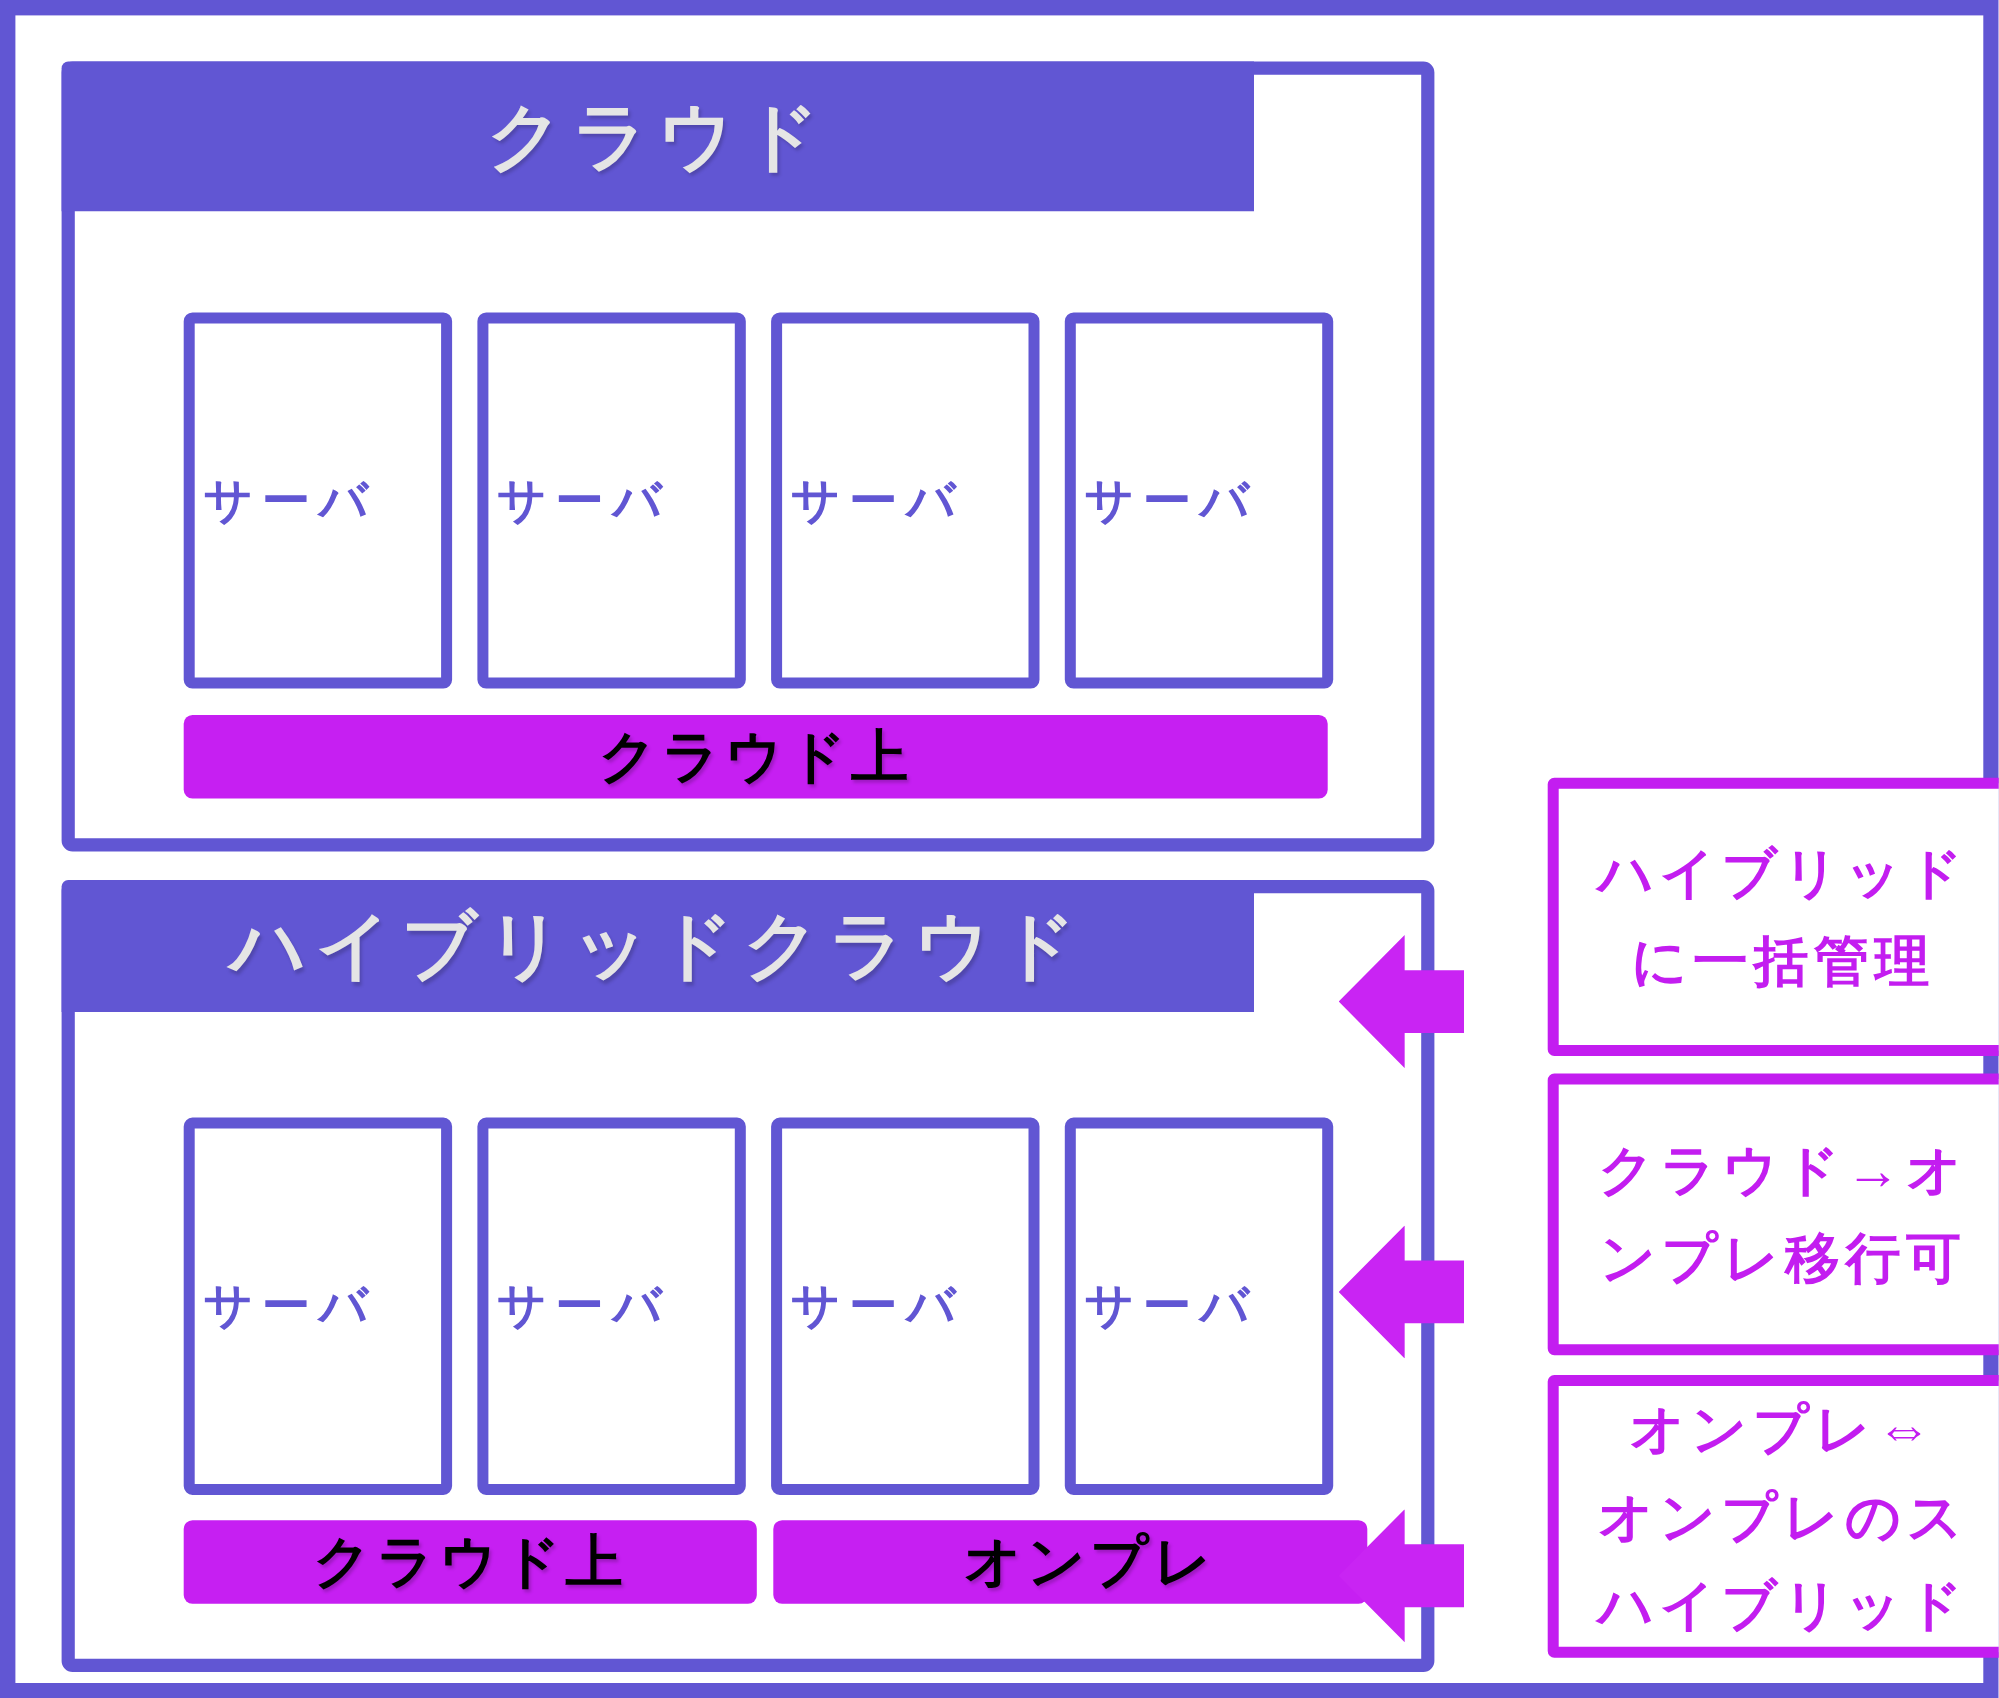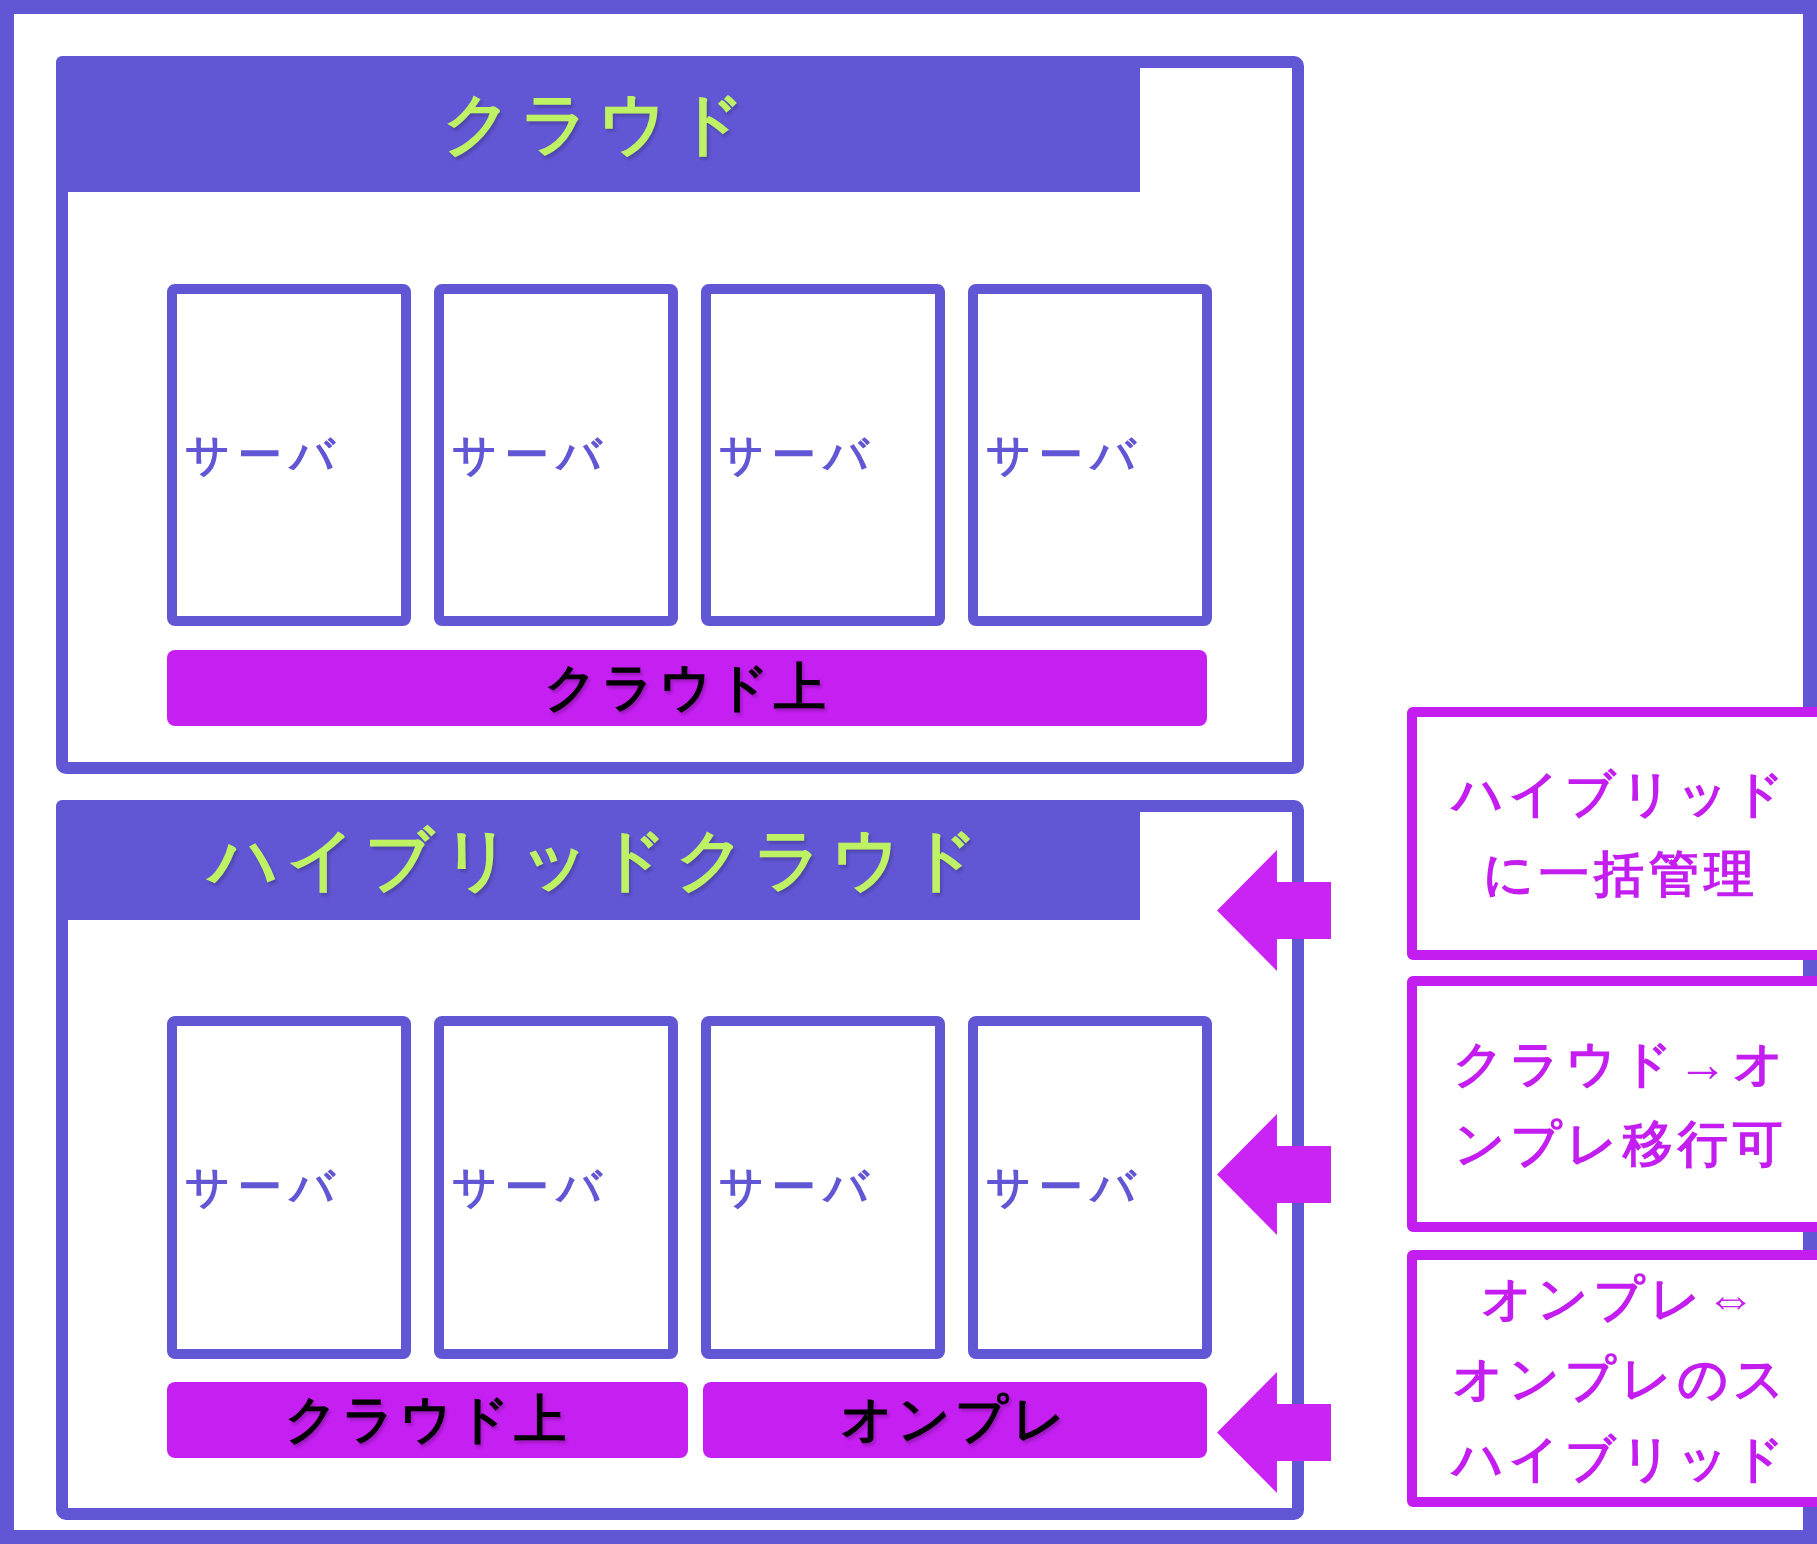--- a/index.html
+++ b/index.html
@@ -15,21 +15,21 @@
   .panel{
     position:absolute;left:42px;width:1248px;box-sizing:border-box;
     border:12px solid #6156d3;border-radius:10px;background:#ffffff;
   }
   .panel-header{
     position:absolute;left:-12px;top:-12px;width:1084px;height:136px;
     background:#6156d3;border-radius:6px 0 0 0;
     display:flex;align-items:center;justify-content:center;
   }
   .panel-title{
-    color:#bef264;font-size:68px;letter-spacing:0.12em;
+    color:#e5e5e5;font-size:68px;letter-spacing:0.12em;
     text-shadow:2px 3px 3px rgba(0,0,0,0.18);white-space:nowrap;
   }
   .server{
     position:absolute;width:244px;height:342px;box-sizing:border-box;
     border:10px solid #6156d3;border-radius:8px;background:#ffffff;
     display:flex;align-items:center;justify-content:flex-start;
   }
   .server-label{
     color:#6156d3;font-size:44px;letter-spacing:0.18em;text-indent:0.18em;
     white-space:nowrap;
@@ -95,21 +95,21 @@
     </div>
     <div class="server" style="left:633px;top:204px;height:343px;">
       <span class="server-label">サーバ</span>
     </div>
     <div class="server" style="left:900px;top:204px;height:343px;">
       <span class="server-label">サーバ</span>
     </div>
     <div class="bar" style="left:99px;top:570px;width:521px;">
       <span class="bar-label">クラウド上</span>
     </div>
-    <div class="bar" style="left:635px;top:570px;width:504px;">
+    <div class="bar" style="left:635px;top:570px;width:504px;padding-left:36px;">
       <span class="bar-label">オンプレ</span>
     </div>
   </div>
 
   <div class="callout" style="top:693px;height:253px;">
     <div class="callout-line">ハイブリッド</div>
     <div class="callout-line">に一括管理</div>
   </div>
   <div class="callout" style="top:962px;height:256px;">
     <div class="callout-line">クラウド→オ</div>

